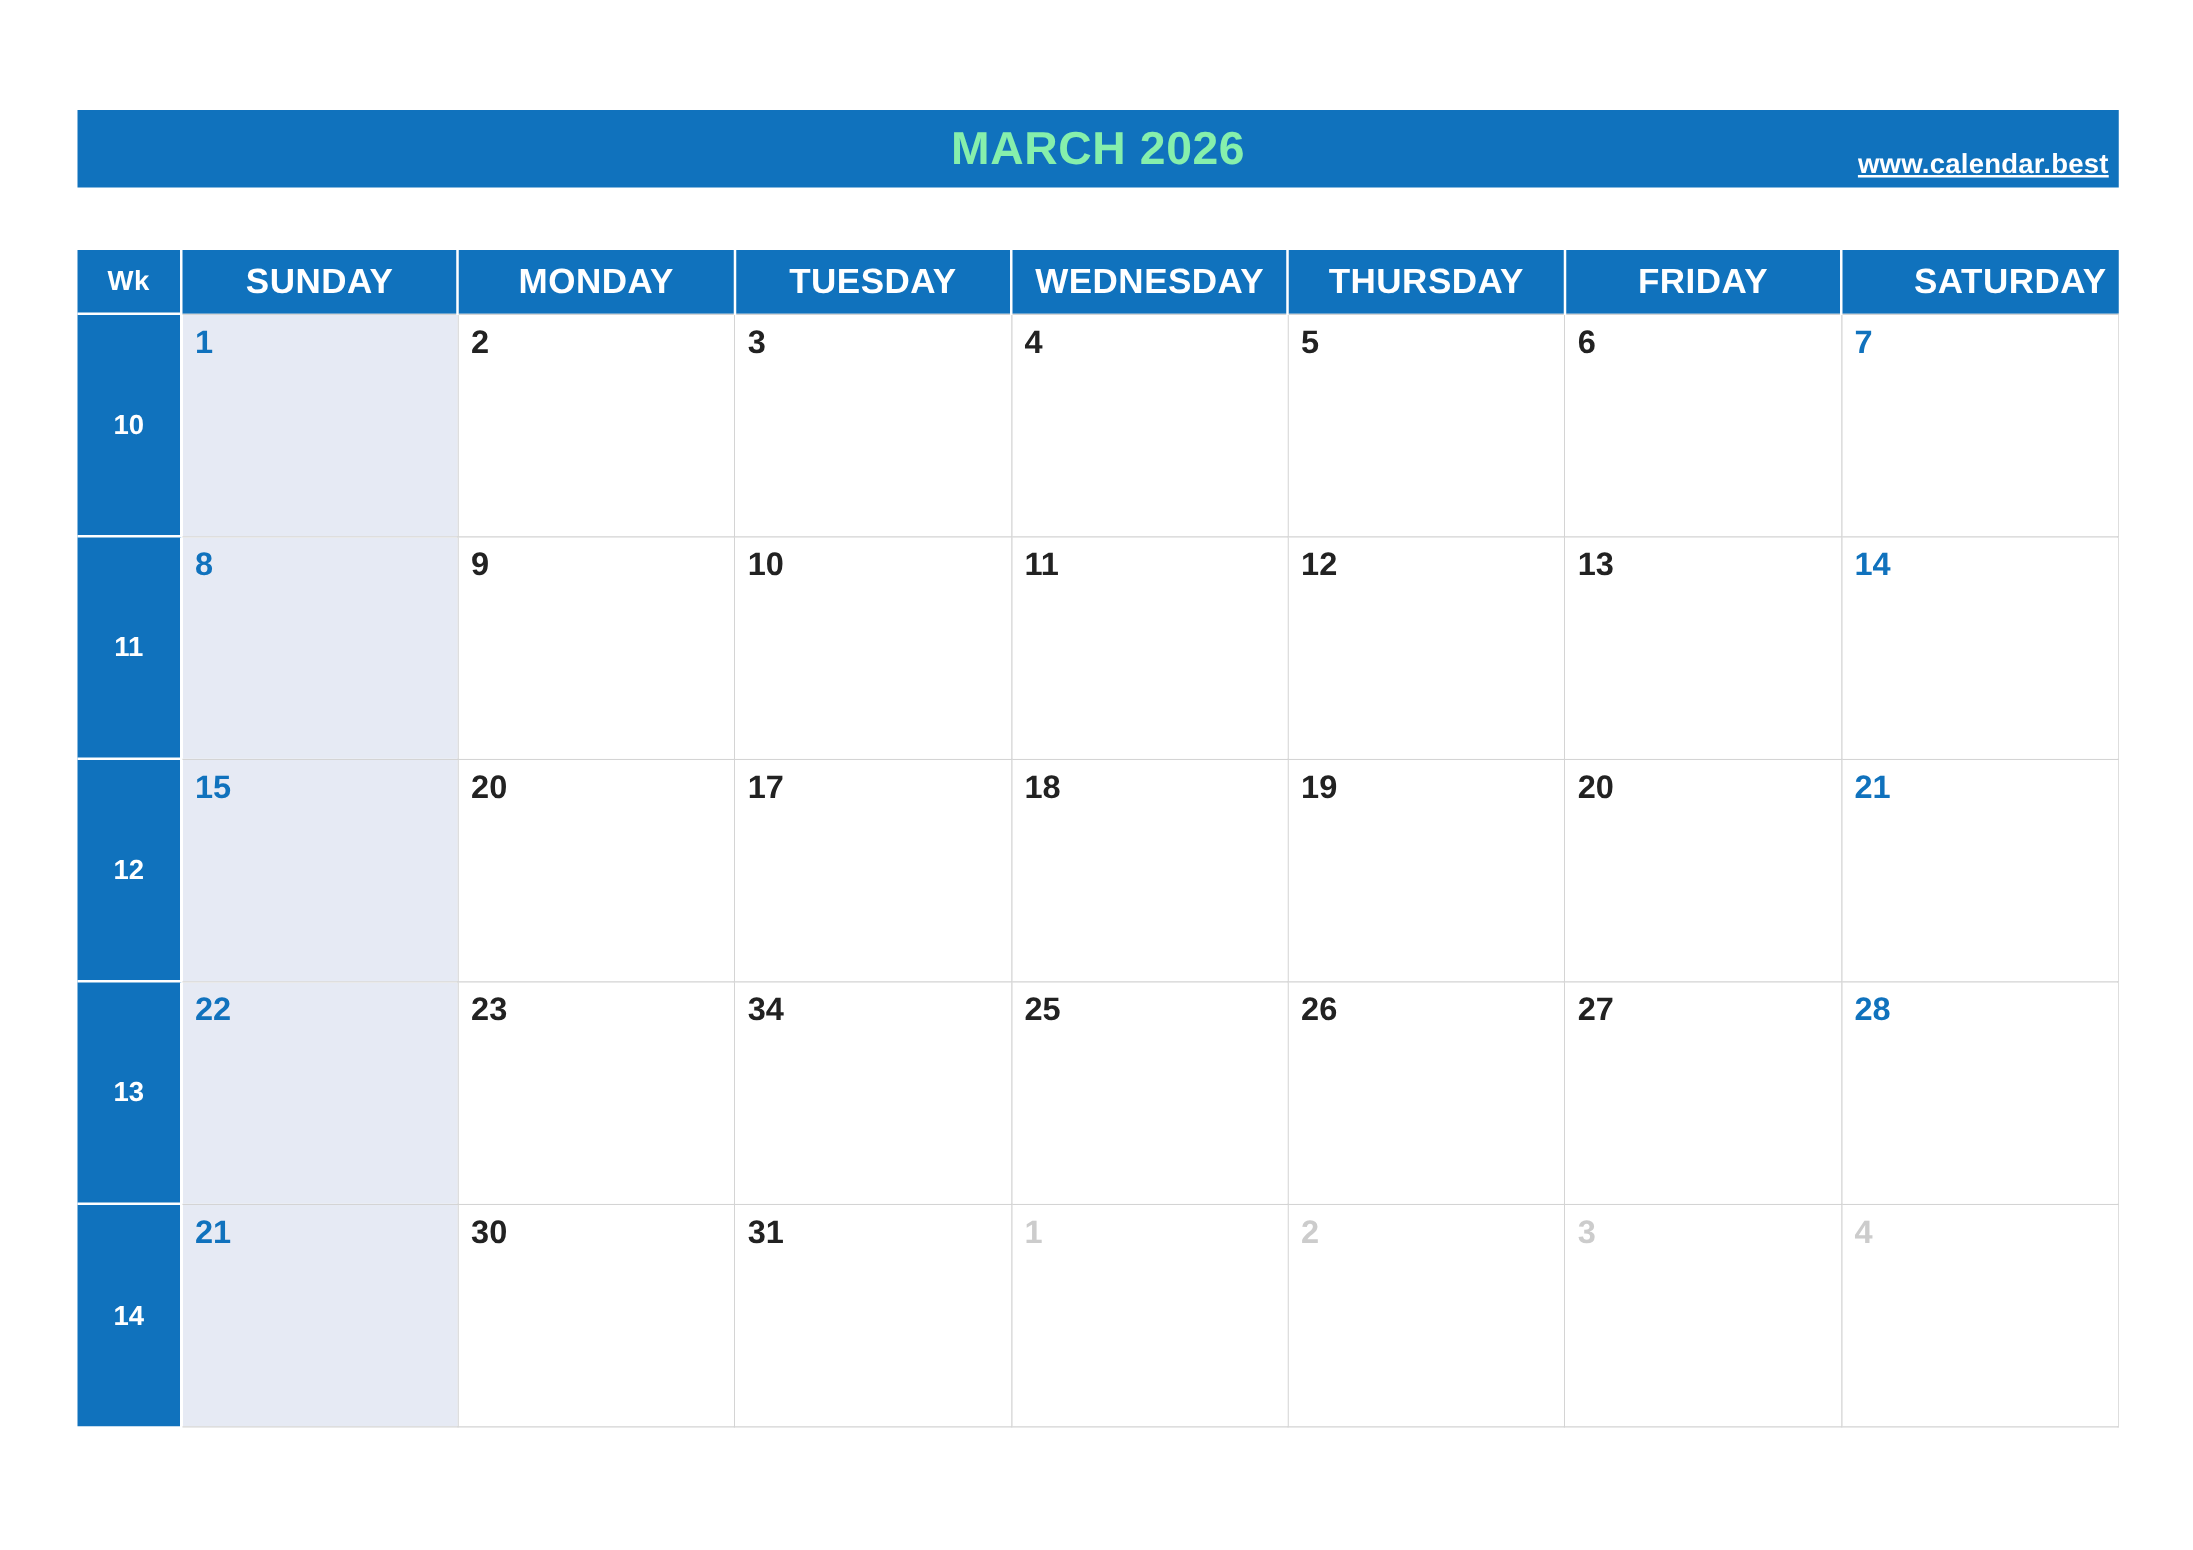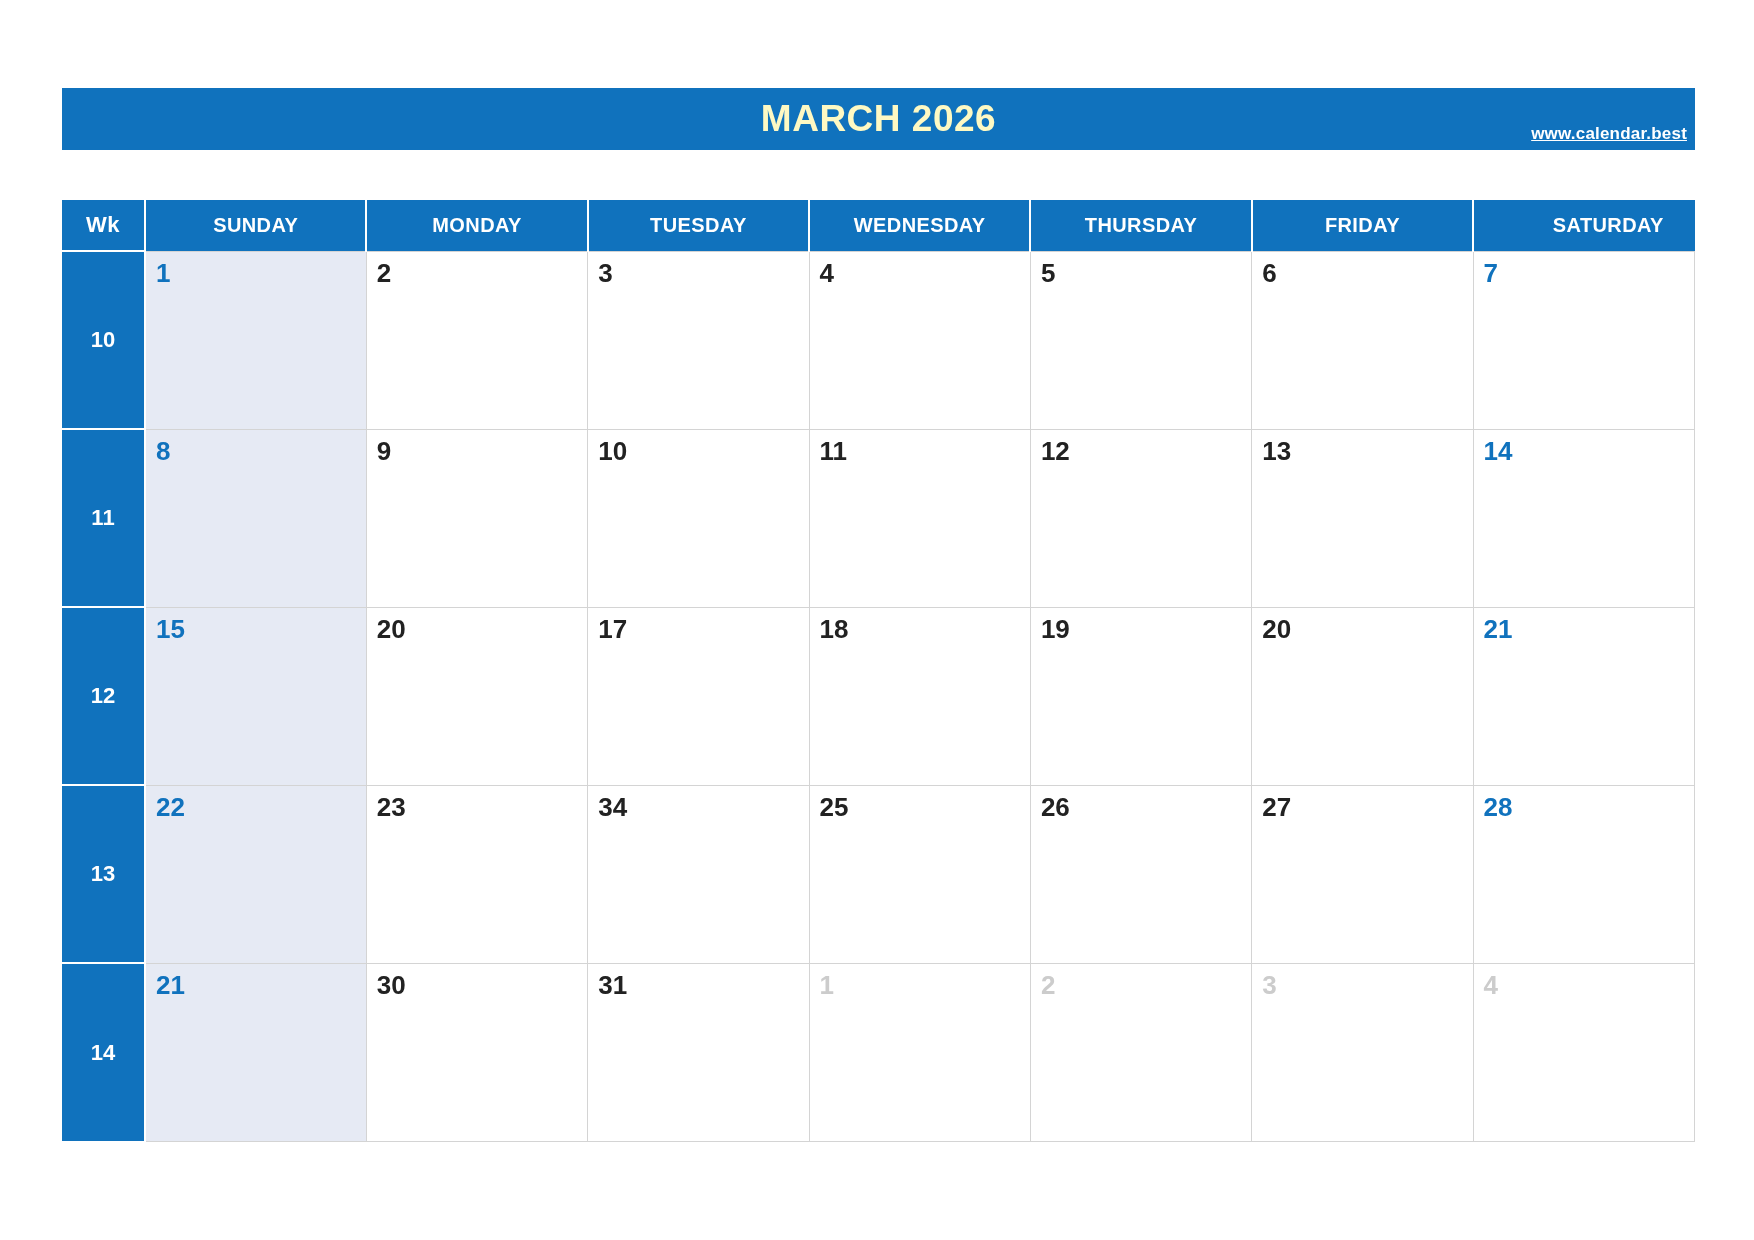--- a/index.html
+++ b/index.html
@@ -25,32 +25,32 @@
     left: 62px;
     top: 88px;
     width: 1633px;
     height: 62px;
     background: #1072bd;
     display: flex;
     align-items: center;
     justify-content: center;
   }
   .title-bar .month-title {
-    color: #fef9c3;
+    color: #86efac;
     font-size: 37px;
     font-weight: bold;
     letter-spacing: 0.5px;
     white-space: nowrap;
   }
   .title-bar .website {
     position: absolute;
     right: 8px;
     bottom: 6px;
     color: #ffffff;
-    font-size: 17px;
+    font-size: 22px;
     font-weight: bold;
     text-decoration: underline;
     letter-spacing: 0.2px;
   }
   
   .calendar {
     position: absolute;
     left: 62px;
     top: 200px;
     width: 1633px;
@@ -59,21 +59,21 @@
   }
   .calendar th, .calendar td {
     padding: 0;
     margin: 0;
   }
   
   .hdr {
     height: 50px;
     background: #1072bd;
     color: #ffffff;
-    font-size: 20px;
+    font-size: 28px;
     font-weight: bold;
     text-align: center;
     vertical-align: middle;
     border-right: 2px solid #ffffff;
     letter-spacing: 0.4px;
   }
   .hdr.wk {
     width: 82px;
     font-size: 22px;
   }

